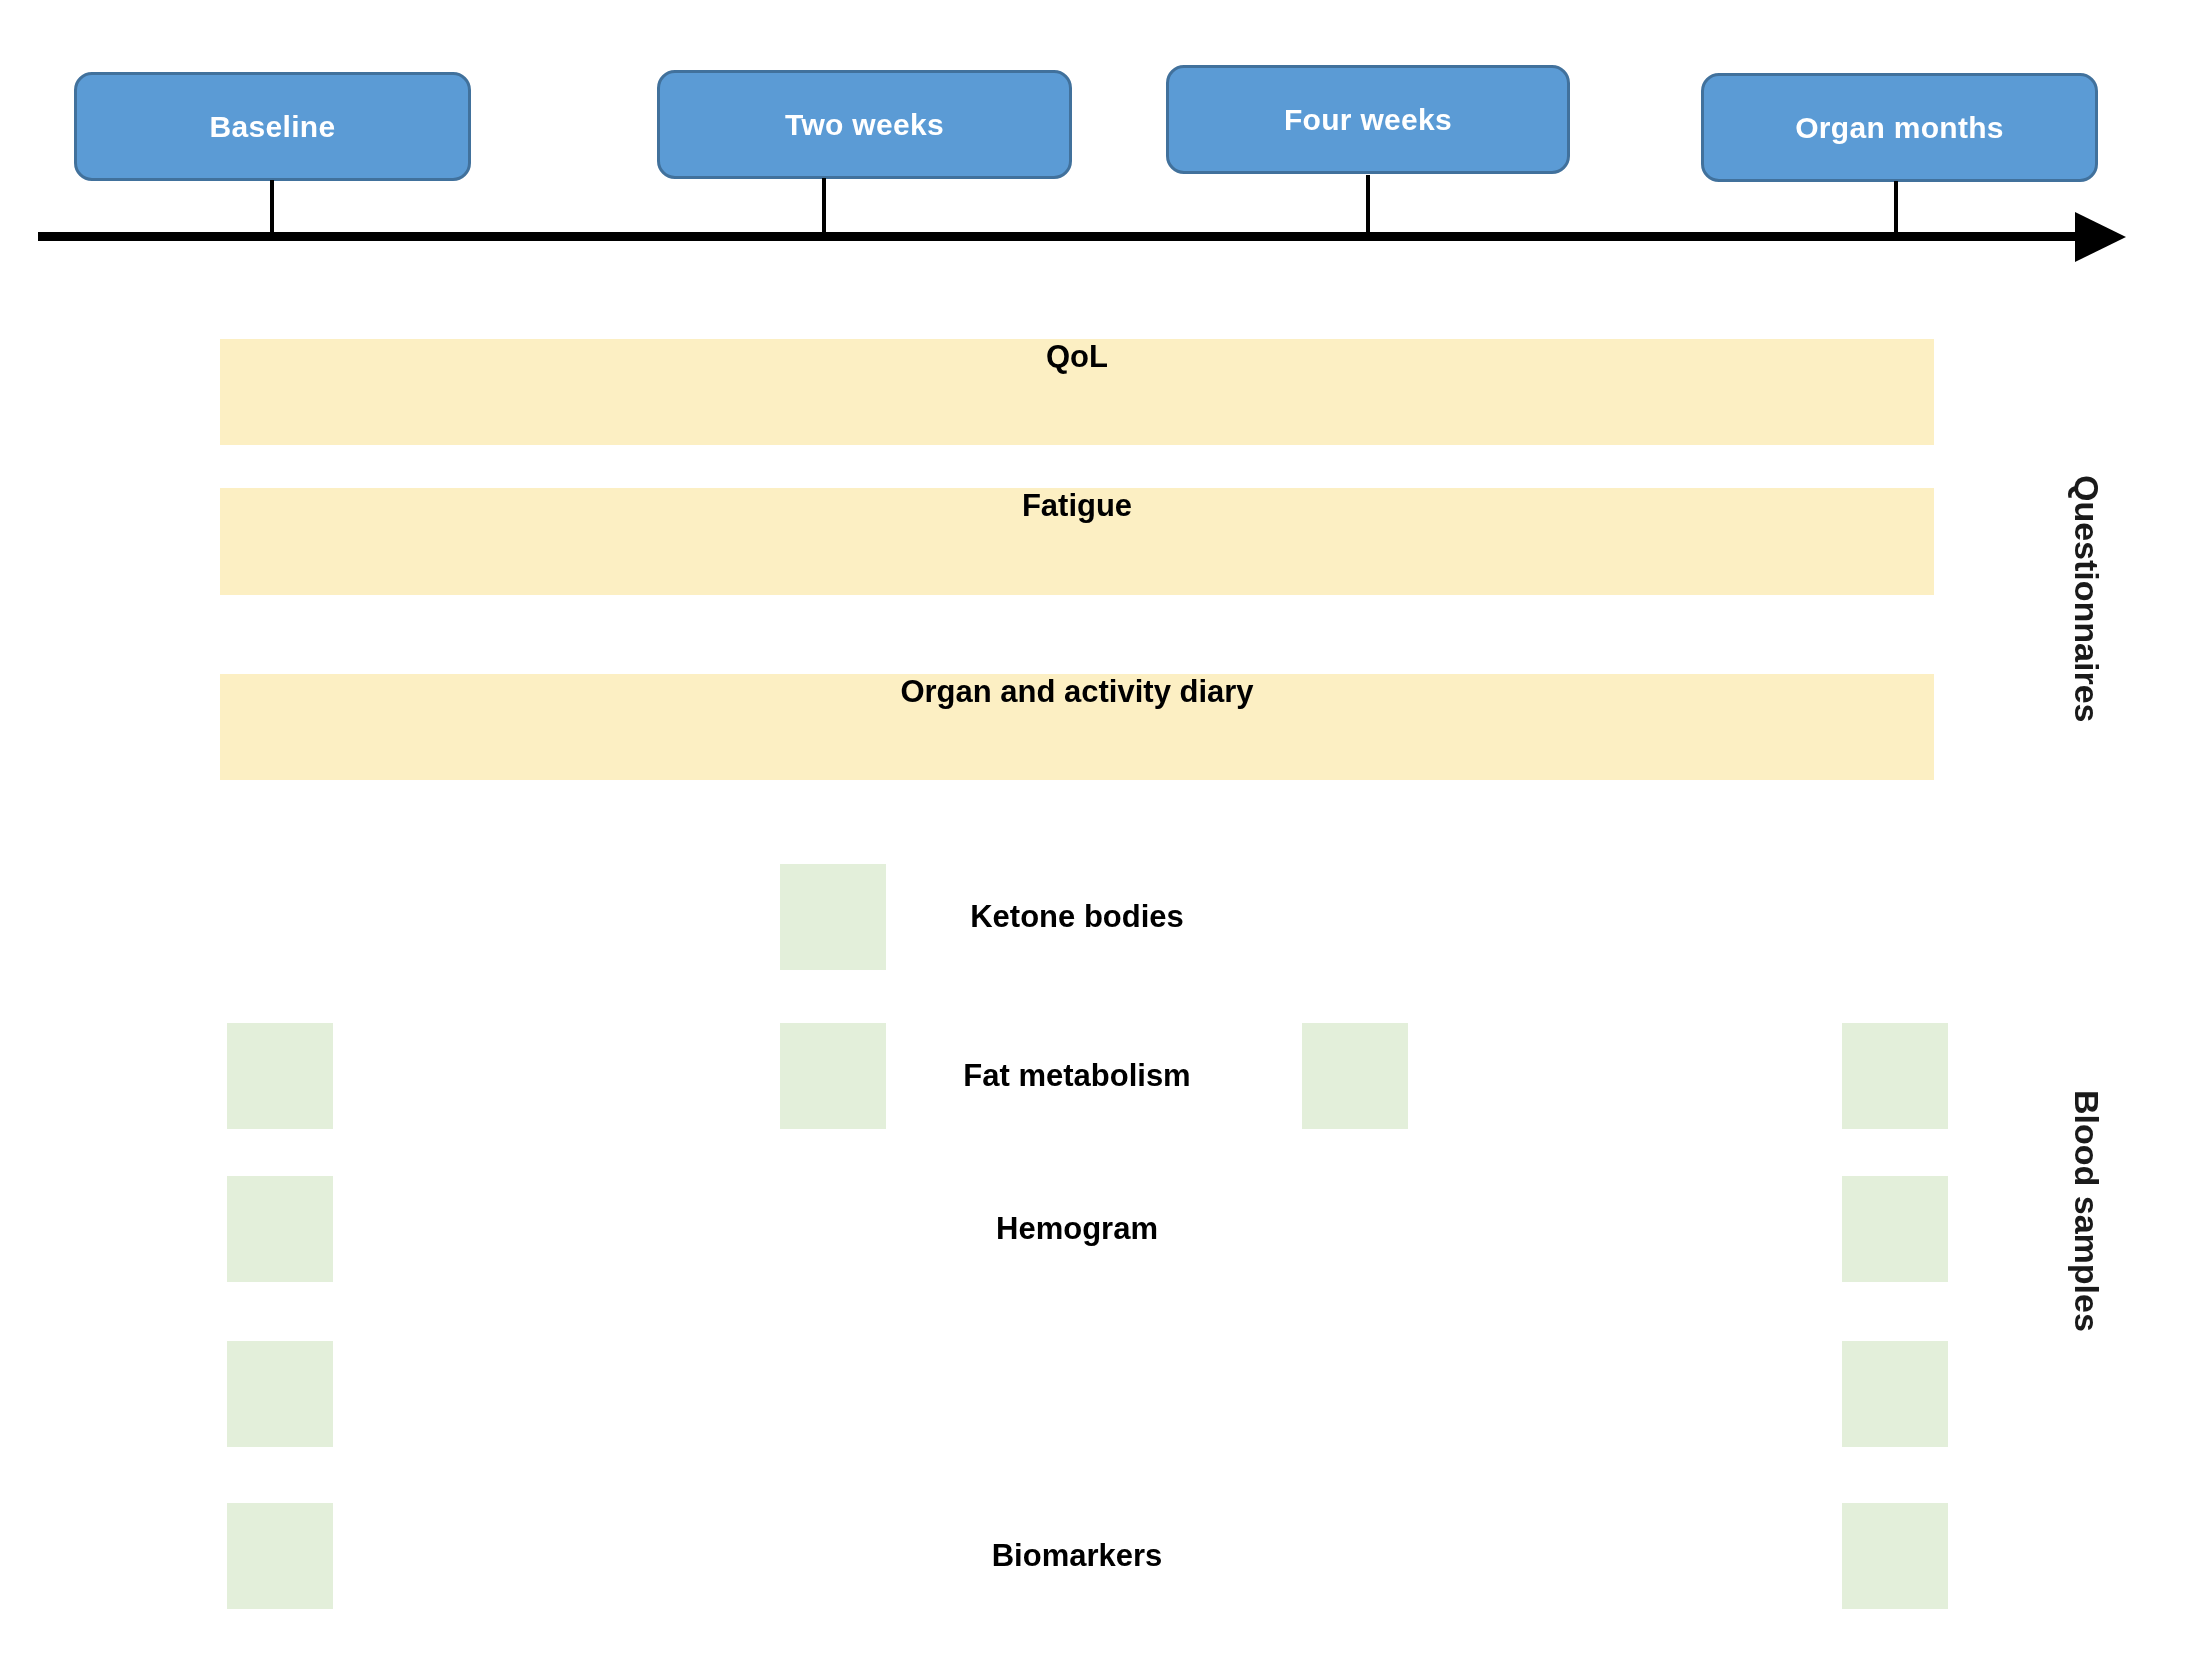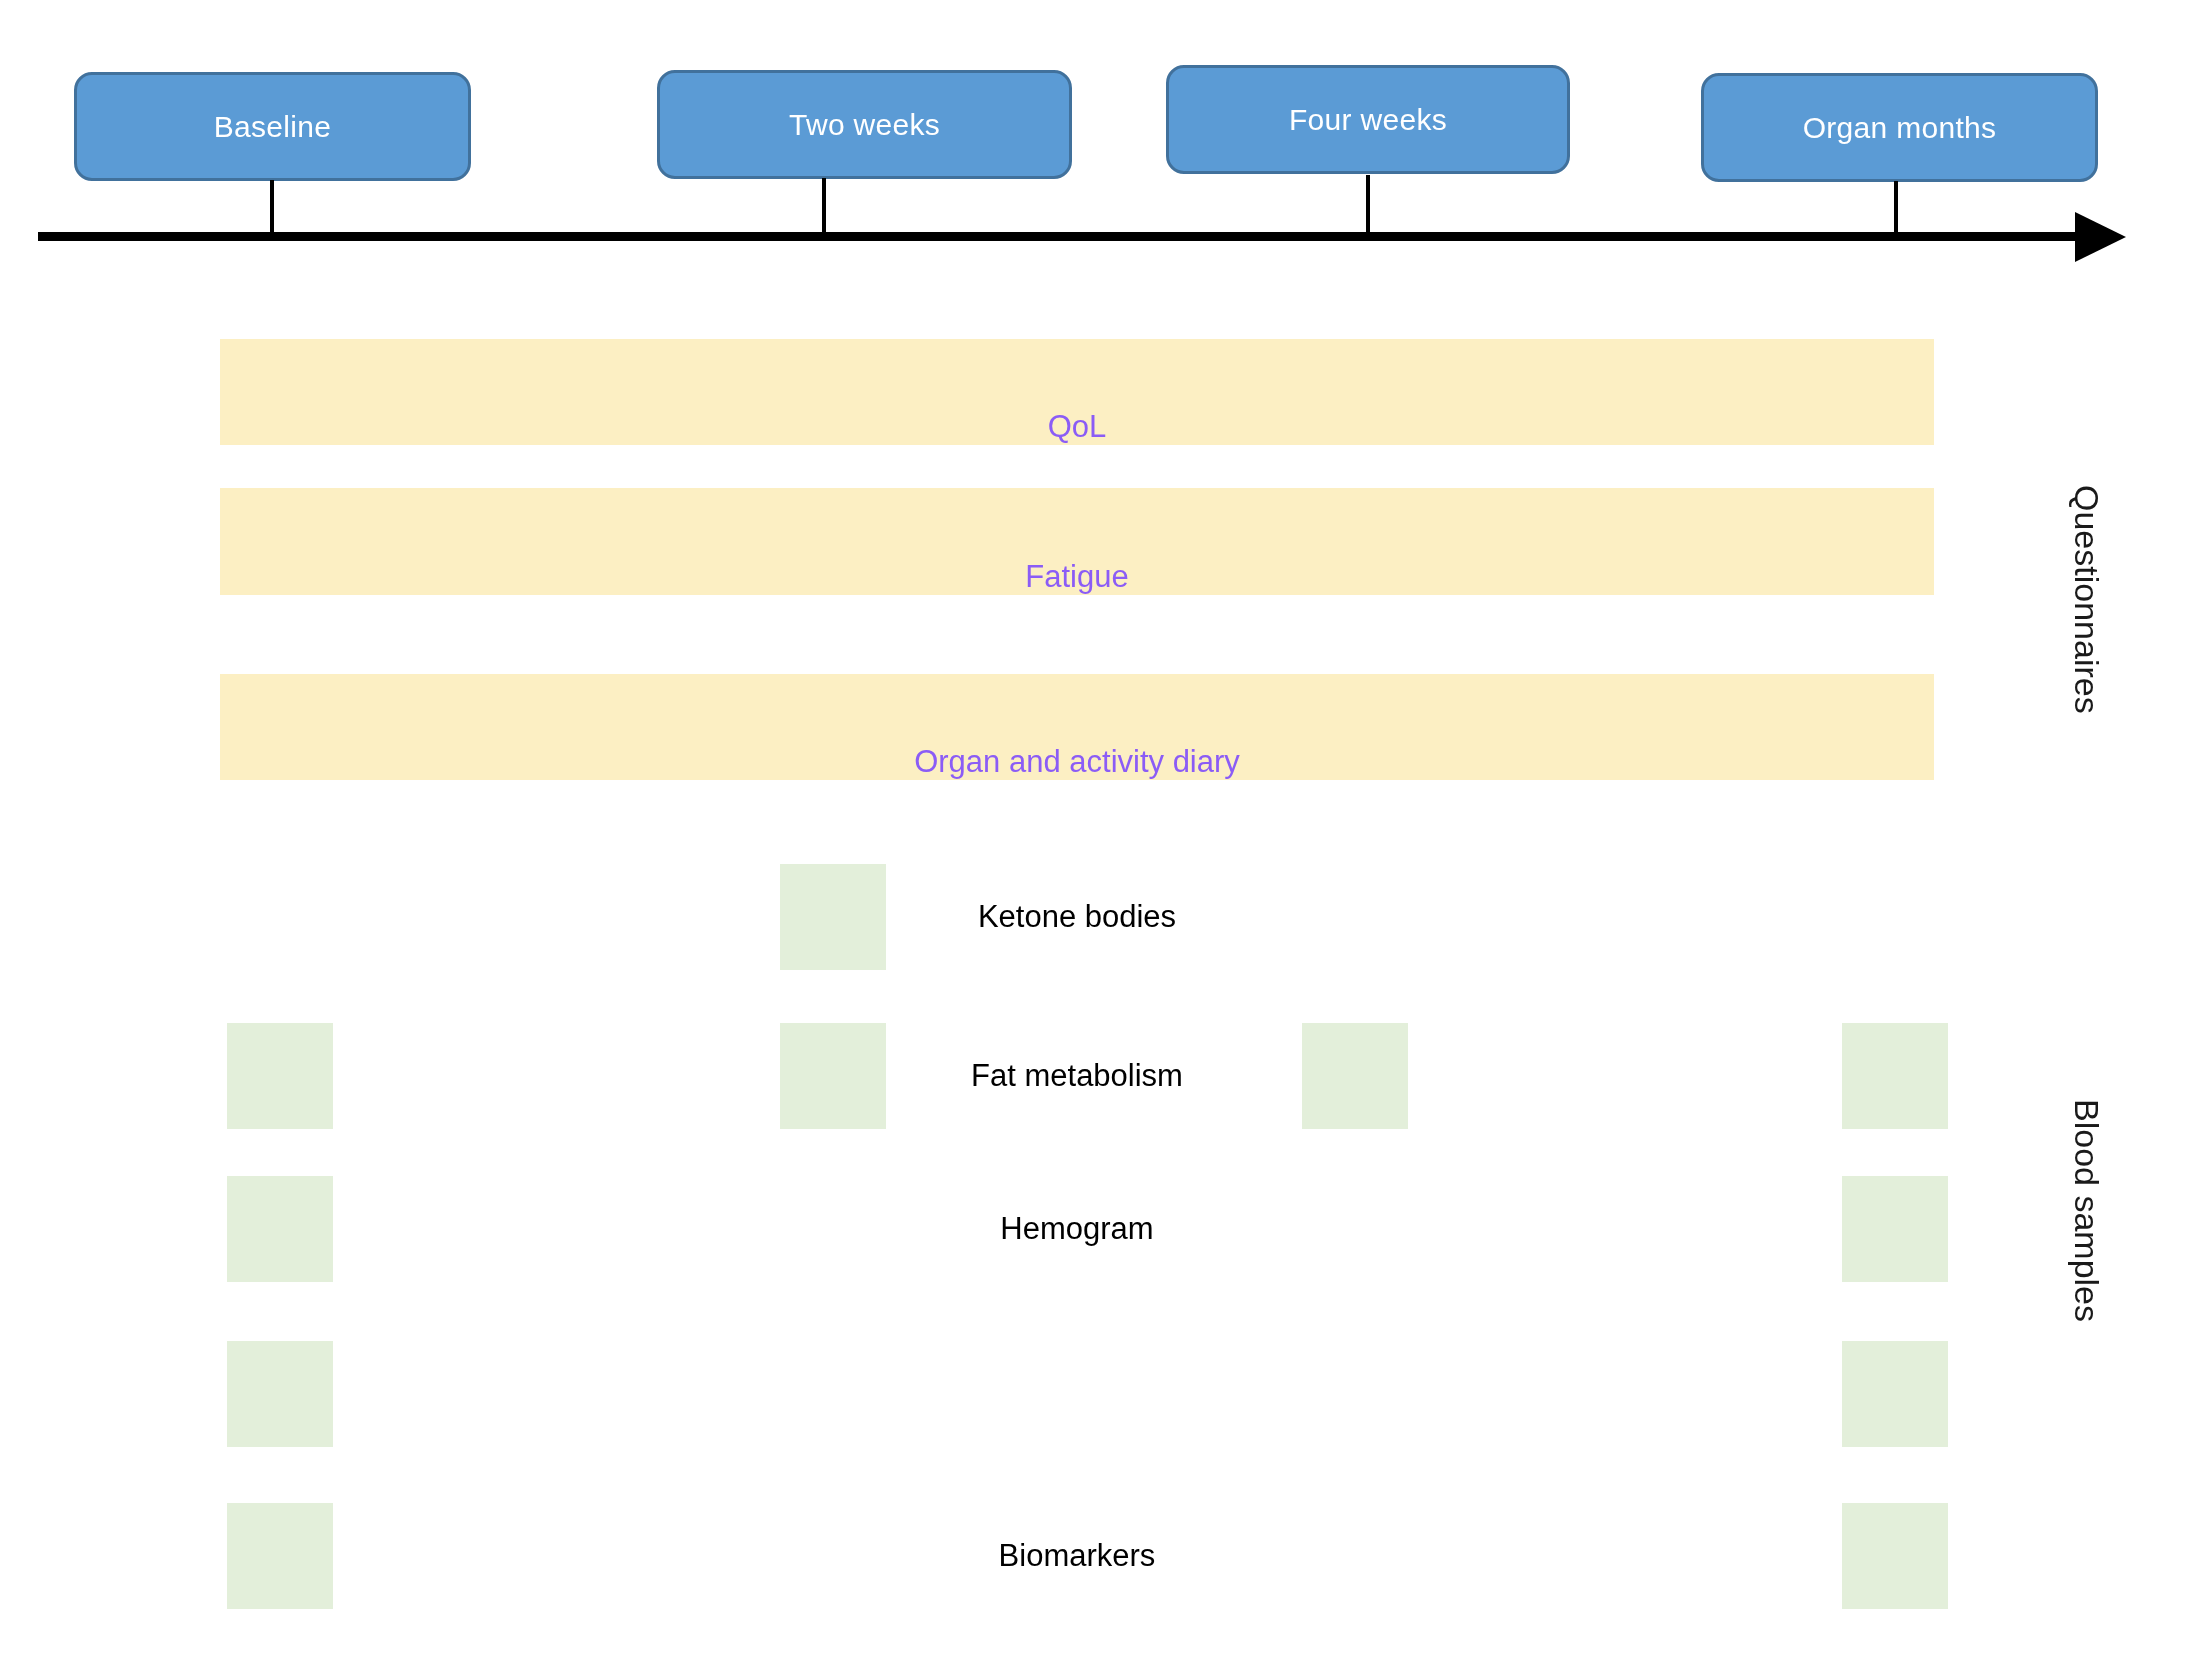--- a/index.html
+++ b/index.html
@@ -7,20 +7,21 @@
     padding: 0;
     background: #ffffff;
   }
   .canvas {
     position: relative;
     width: 2205px;
     height: 1674px;
     background: #ffffff;
     font-family: "Liberation Sans", sans-serif;
     overflow: hidden;
+    font-weight: bold;
   }
 
   
   .tl-box {
     position: absolute;
     height: 109px;
     background: #5b9bd5;
     border: 3.3px solid #41719c;
     border-radius: 18px;
     box-sizing: border-box;
@@ -59,23 +60,23 @@
     border-left: 51px solid #000000;
   }
 
   
   .qbar {
     position: absolute;
     left: 220px;
     width: 1714px;
     background: #fcefc3;
     display: flex;
-    align-items: flex-end;
+    align-items: flex-start;
     justify-content: center;
-    color: #8b5cf6;
+    color: #000000;
     font-size: 31px;
   }
 
   
   .marker {
     position: absolute;
     width: 106px;
     height: 106px;
     background: #e3efda;
   }

